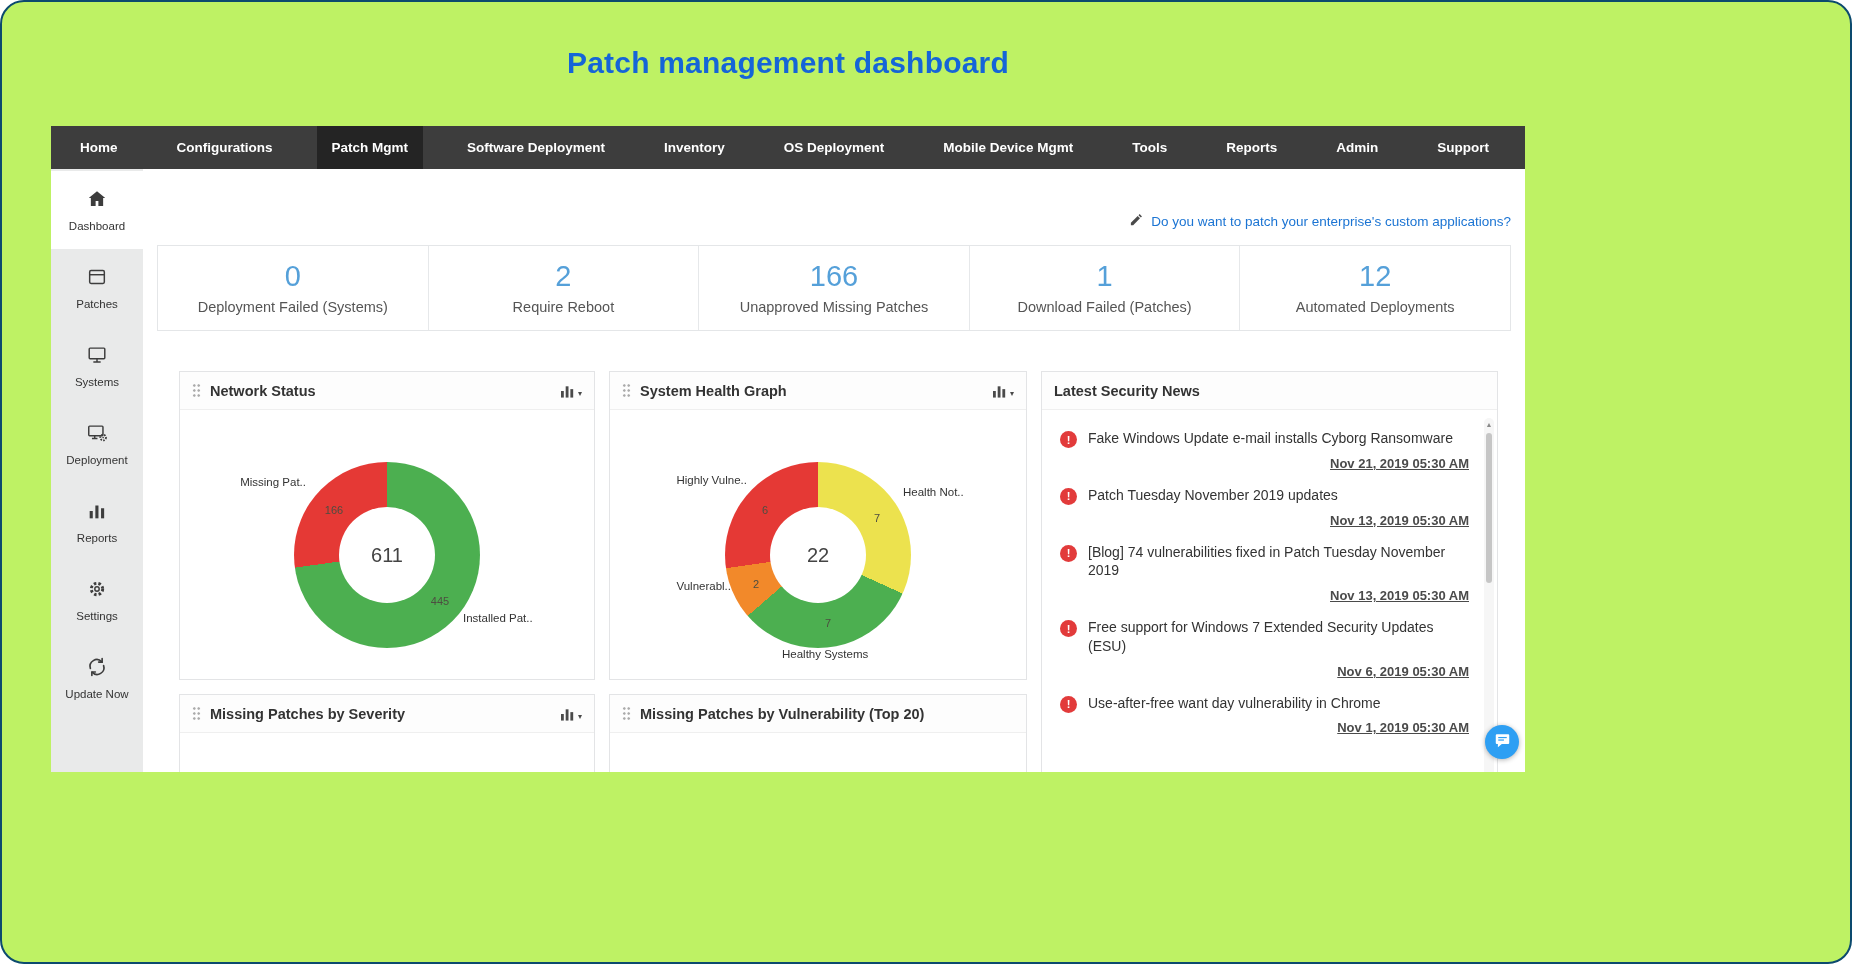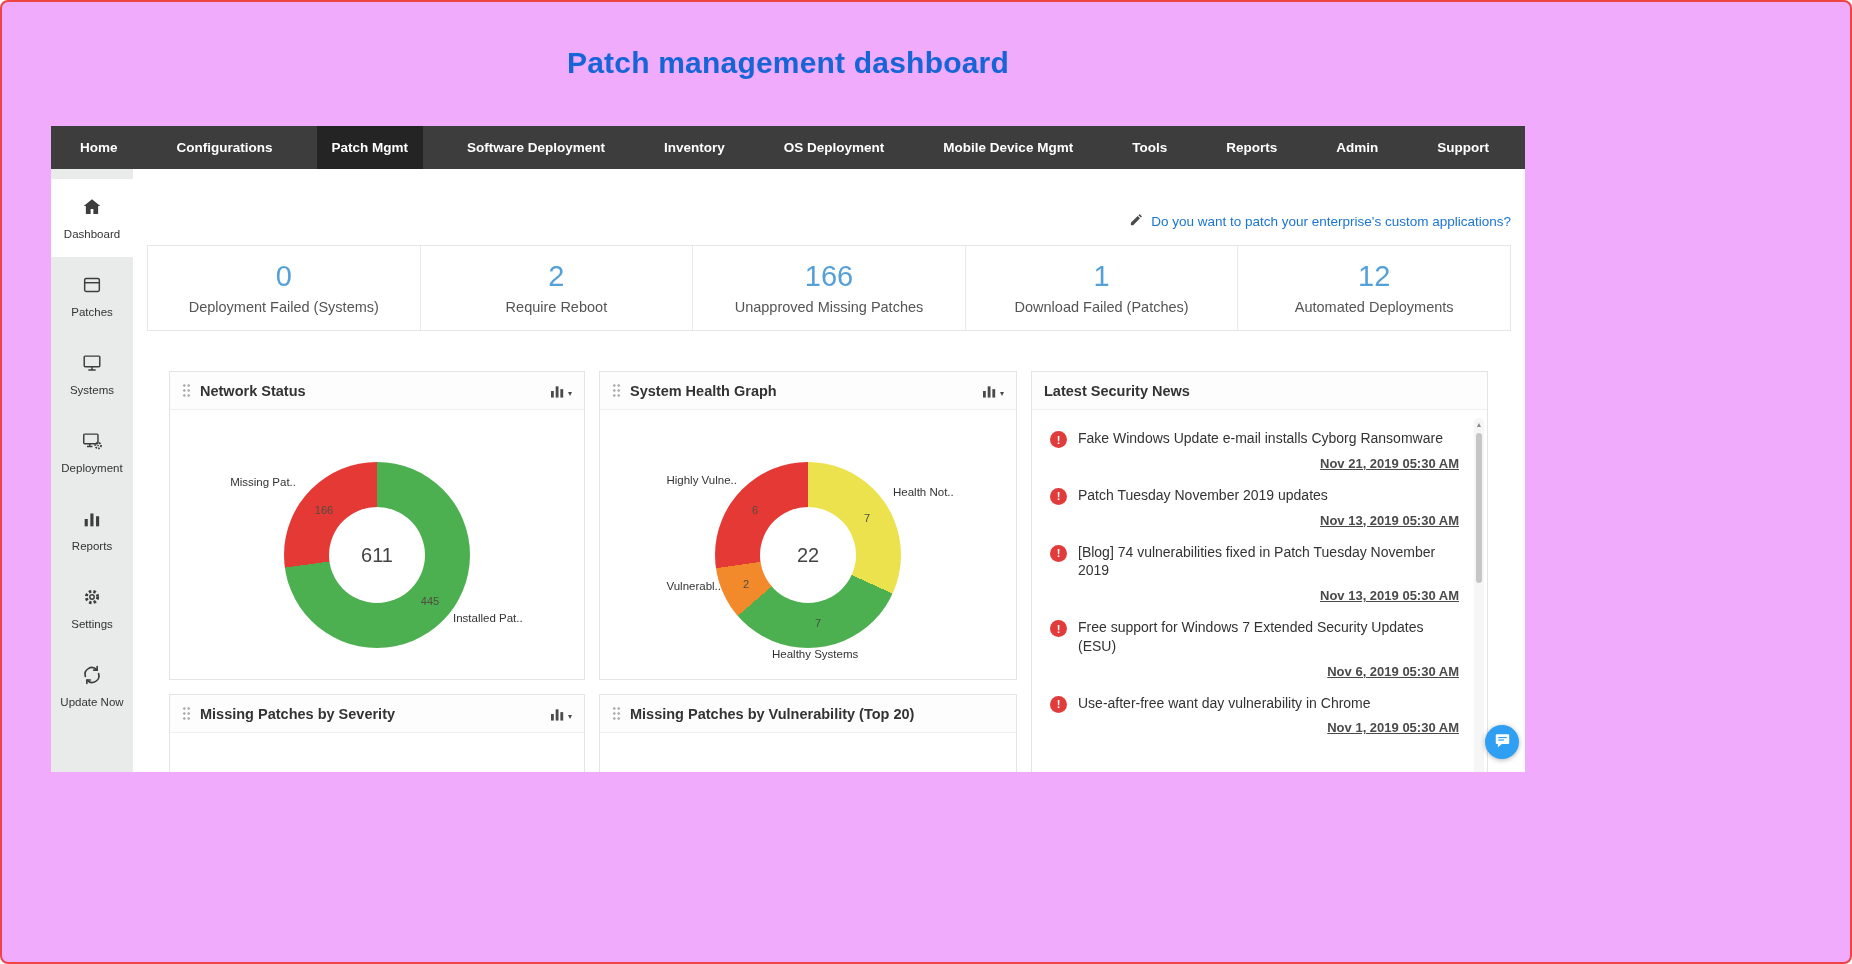--- a/index.html
+++ b/index.html
@@ -1,35 +1,35 @@
 <!DOCTYPE html>
 <html><head>
 <meta charset="utf-8">
 <style>
   * { margin:0; padding:0; box-sizing:border-box; }
   html,body { width:1852px; height:964px; font-family:"Liberation Sans", sans-serif; background:#ffffff; }
-  .frame { position:absolute; inset:0; background:#f0abfc; border:2px solid #ef4444; border-radius:8px; overflow:hidden; }
+  .frame { position:absolute; inset:0; background:#bef264; border:2px solid #0c4a6e; border-radius:24px; overflow:hidden; }
   [data-interactable="true"] { cursor:pointer; }
 
   .page-title { position:absolute; left:49px; top:44px; width:1474px; text-align:center;
     font-size:30px; font-weight:700; color:#1565d8; letter-spacing:.2px; }
 
   .app { position:absolute; left:49px; top:124px; width:1474px; height:646px; overflow:hidden; background:#fff; }
 
   
   .topnav { height:43px; background:#3d3d3d; display:flex; align-items:stretch; padding-left:14px;gap:29px; }
   .nav-item { display:flex; align-items:center; padding:0 15px; color:#fff; font-size:13.5px; font-weight:600; white-space:nowrap; }
   .nav-item.active { background:#242424; }
   .nav-right { margin-left:auto; display:flex; align-items:center; gap:16px; padding-right:15px; }
   .search-btn { width:27px; height:27px; background:#0da35e; border-radius:4px; display:flex; align-items:center; justify-content:center; }
   .nav-ic { display:flex; align-items:center; }
 
   
   .app-body { display:flex; height:603px; }
-  .sidebar { width:82px; background:#e9eaea; padding-top:10px; flex-shrink:0; }
+  .sidebar { width:92px; background:#e9eaea; padding-top:2px; flex-shrink:0; }
   .side-item { height:78px; display:flex; flex-direction:column; align-items:center; justify-content:center; gap:6px; color:#3d3d3d; }
   .side-item.active { background:#ffffff; }
   .side-label { font-size:11.5px; color:#333; }
 
   .main { flex:1; background:#fff; padding:0 14px; overflow:hidden; position:relative; }
   .link-row { display:flex; justify-content:flex-end; align-items:center; gap:7px; margin-top:42px; height:20px; }
   .custom-link { color:#1b74d3; font-size:13.5px; }
 
   .stats { margin-top:14px; height:86px; border:1px solid #e4e6e8; display:flex; background:#fff; }
   .stat { flex:1; display:flex; flex-direction:column; align-items:center; justify-content:center; }

